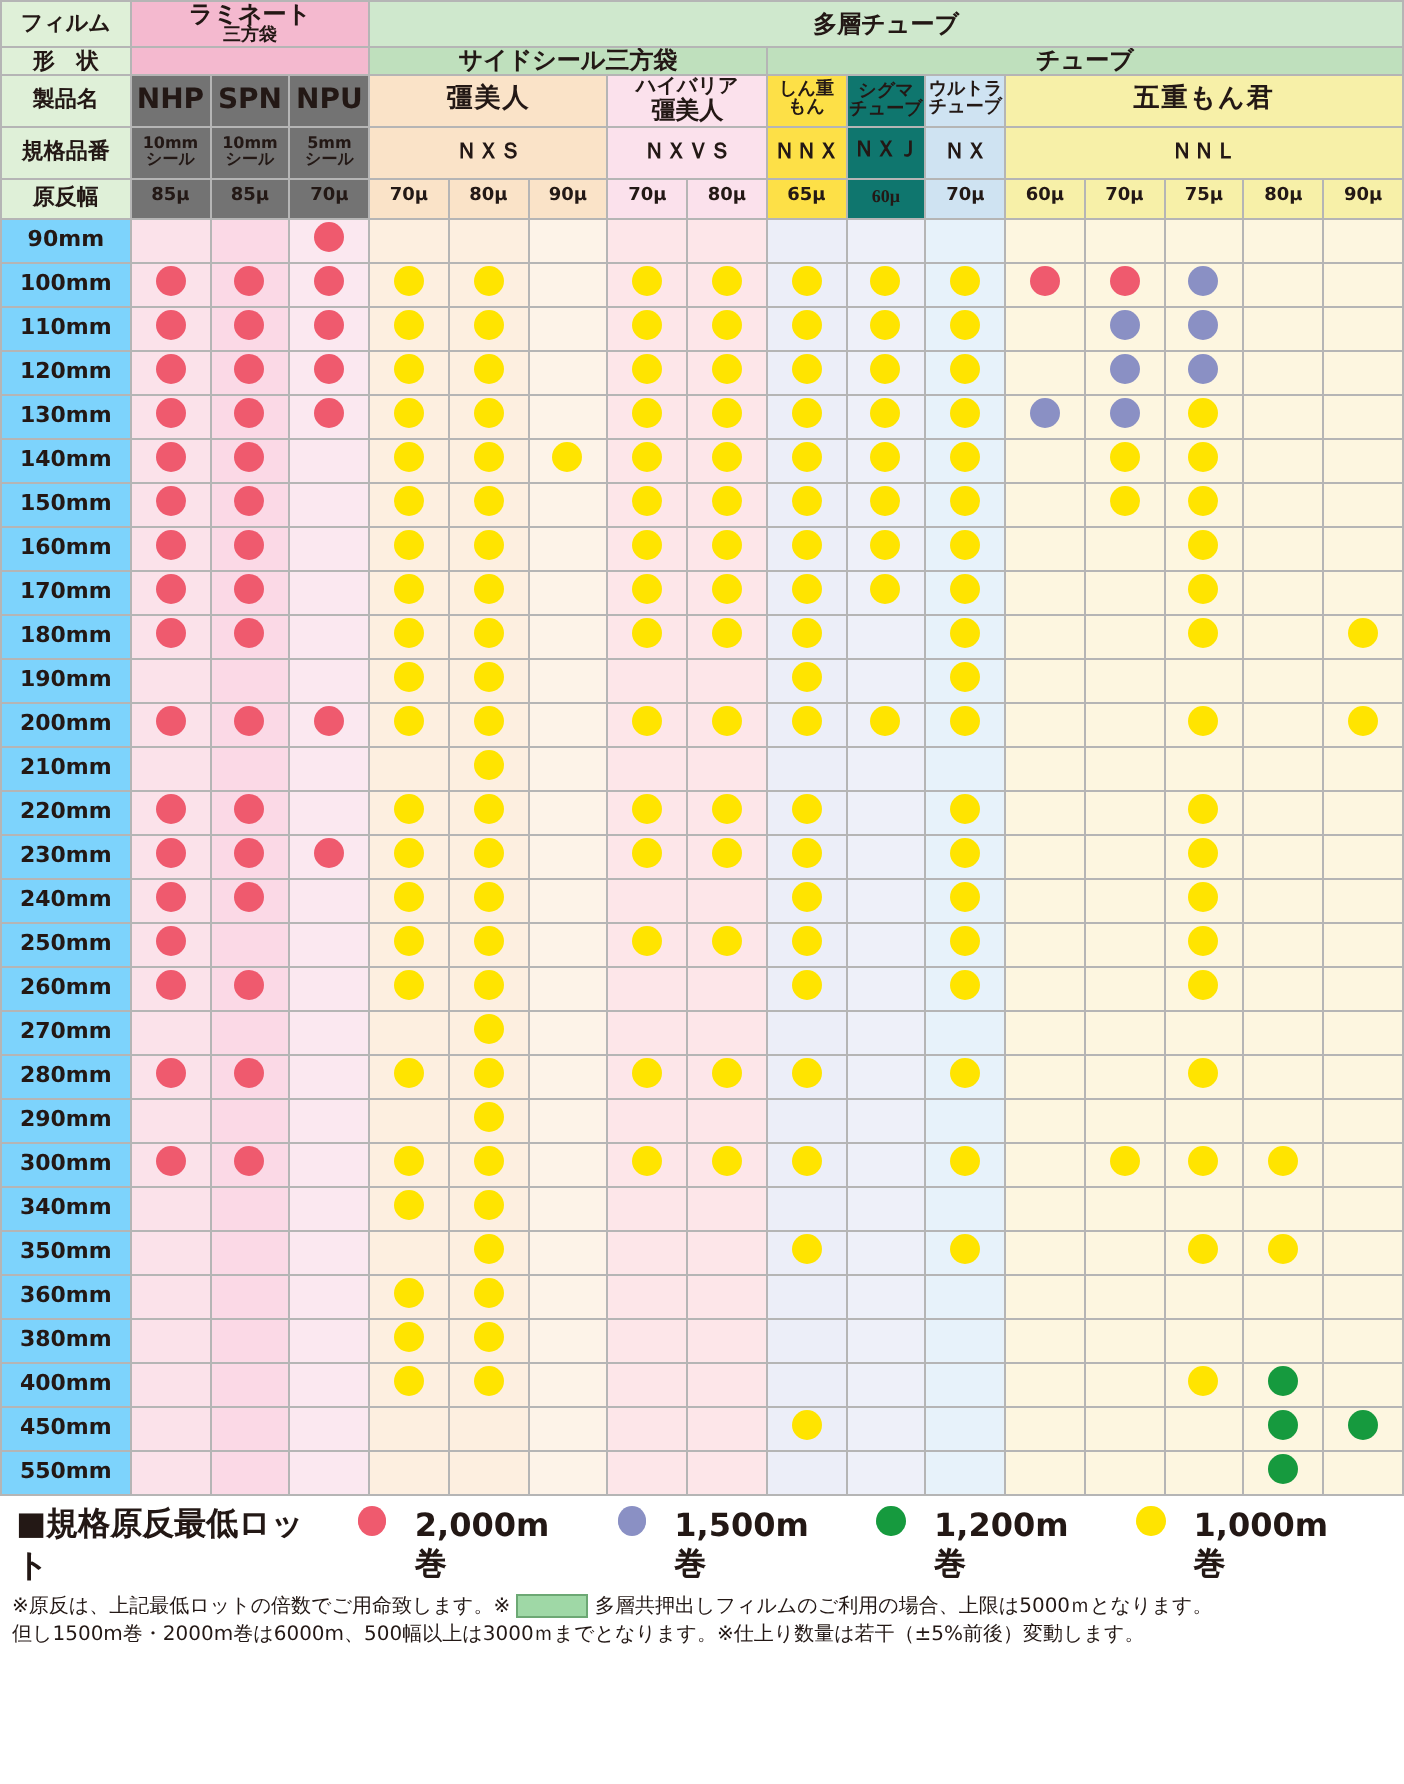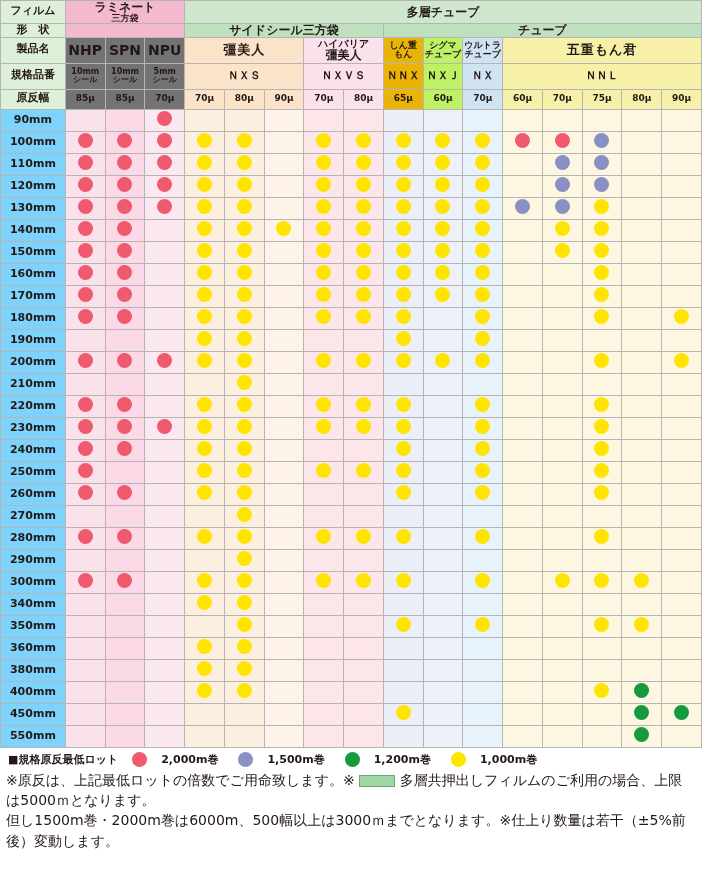--- a/index.html
+++ b/index.html
@@ -12,26 +12,26 @@
   }
   #root{position:relative;width:702px;height:892px;overflow:hidden;}
   table.grid{border-collapse:collapse;table-layout:fixed;width:702px;}
   table.grid td,table.grid th{
     border:1px solid #b5b5b5;
     padding:0;text-align:center;vertical-align:middle;
     font-weight:bold;line-height:1.05;
     overflow:hidden;
   }
   
-  .hdr-film{background:#dff0d8;font-size:11px;font-family:Liberation Mono, monospace;}
+  .hdr-film{background:#dff0d8;font-size:11px;}
   .hdr-pink{background:#f4b9cf;font-size:12px;}
   .hdr-green{background:#cfe8cd;font-size:12px;}
   .hdr-green2{background:#bfe0bd;font-size:12px;}
-  .hdr-lav{background:#eab308;font-size:11px;}
-  .hdr-lav2{background:#bef264;font-size:11px;}
+  .hdr-lav{background:#fde047;font-size:11px;}
+  .hdr-lav2{background:#0f766e;font-size:11px;font-family:Liberation Serif, serif;}
   .hdr-blue{background:#cfe3f2;font-size:11px;}
   .hdr-yellow{background:#f7f0a8;font-size:11px;}
   .hdr-peach{background:#fae3c8;font-size:11px;}
   .hdr-rose{background:#737373;font-size:11px;}
   .hdr-rose-l{background:#fbe1ec;font-size:11px;}
   .lbl{background:#7dd3fc;font-size:11px;text-align:right;padding-right:4px;}
   .tiny{font-size:9px;}
   .tiny8{font-size:8px;line-height:1.0;}
   .big{font-size:14px;}
   .wbig{font-size:13px;letter-spacing:1px;}
@@ -46,23 +46,23 @@
   .c-nxj{background:#eef0f9;}
   .c-nx{background:#e7f2fa;}
   .c-nnl{background:#fdf6e0;}
   .dot{display:inline-block;width:15px;height:15px;border-radius:50%;}
   .d-red{background:#ef5a6e;}
   .d-blue{background:#8a90c4;}
   .d-green{background:#169a3e;}
   .d-yellow{background:#ffe400;}
   
   .legend{margin-top:4px;padding:0 8px;}
-  .legend-row{display:flex;align-items:center;gap:4px;font-size:11px;font-weight:bold;}
+  .legend-row{display:flex;align-items:center;gap:4px;font-size:16px;font-weight:bold;}
   .legend-item{display:flex;align-items:flex-start;gap:14px;margin-right:16px;}
-  .notes{padding:3px 6px 0 6px;font-size:14px;line-height:1.45;font-weight:normal;}
+  .notes{padding:3px 6px 0 6px;font-size:10px;line-height:1.45;font-weight:normal;}
   .chip{display:inline-block;width:34px;height:10px;background:#9fd8a6;border:1px solid #6ca874;vertical-align:middle;}
 </style>
 </head>
 <body>
 
 <div id="root">
   <table class="grid">
     <colgroup>
       <col style="width:62px">
       <col style="width:38px">

